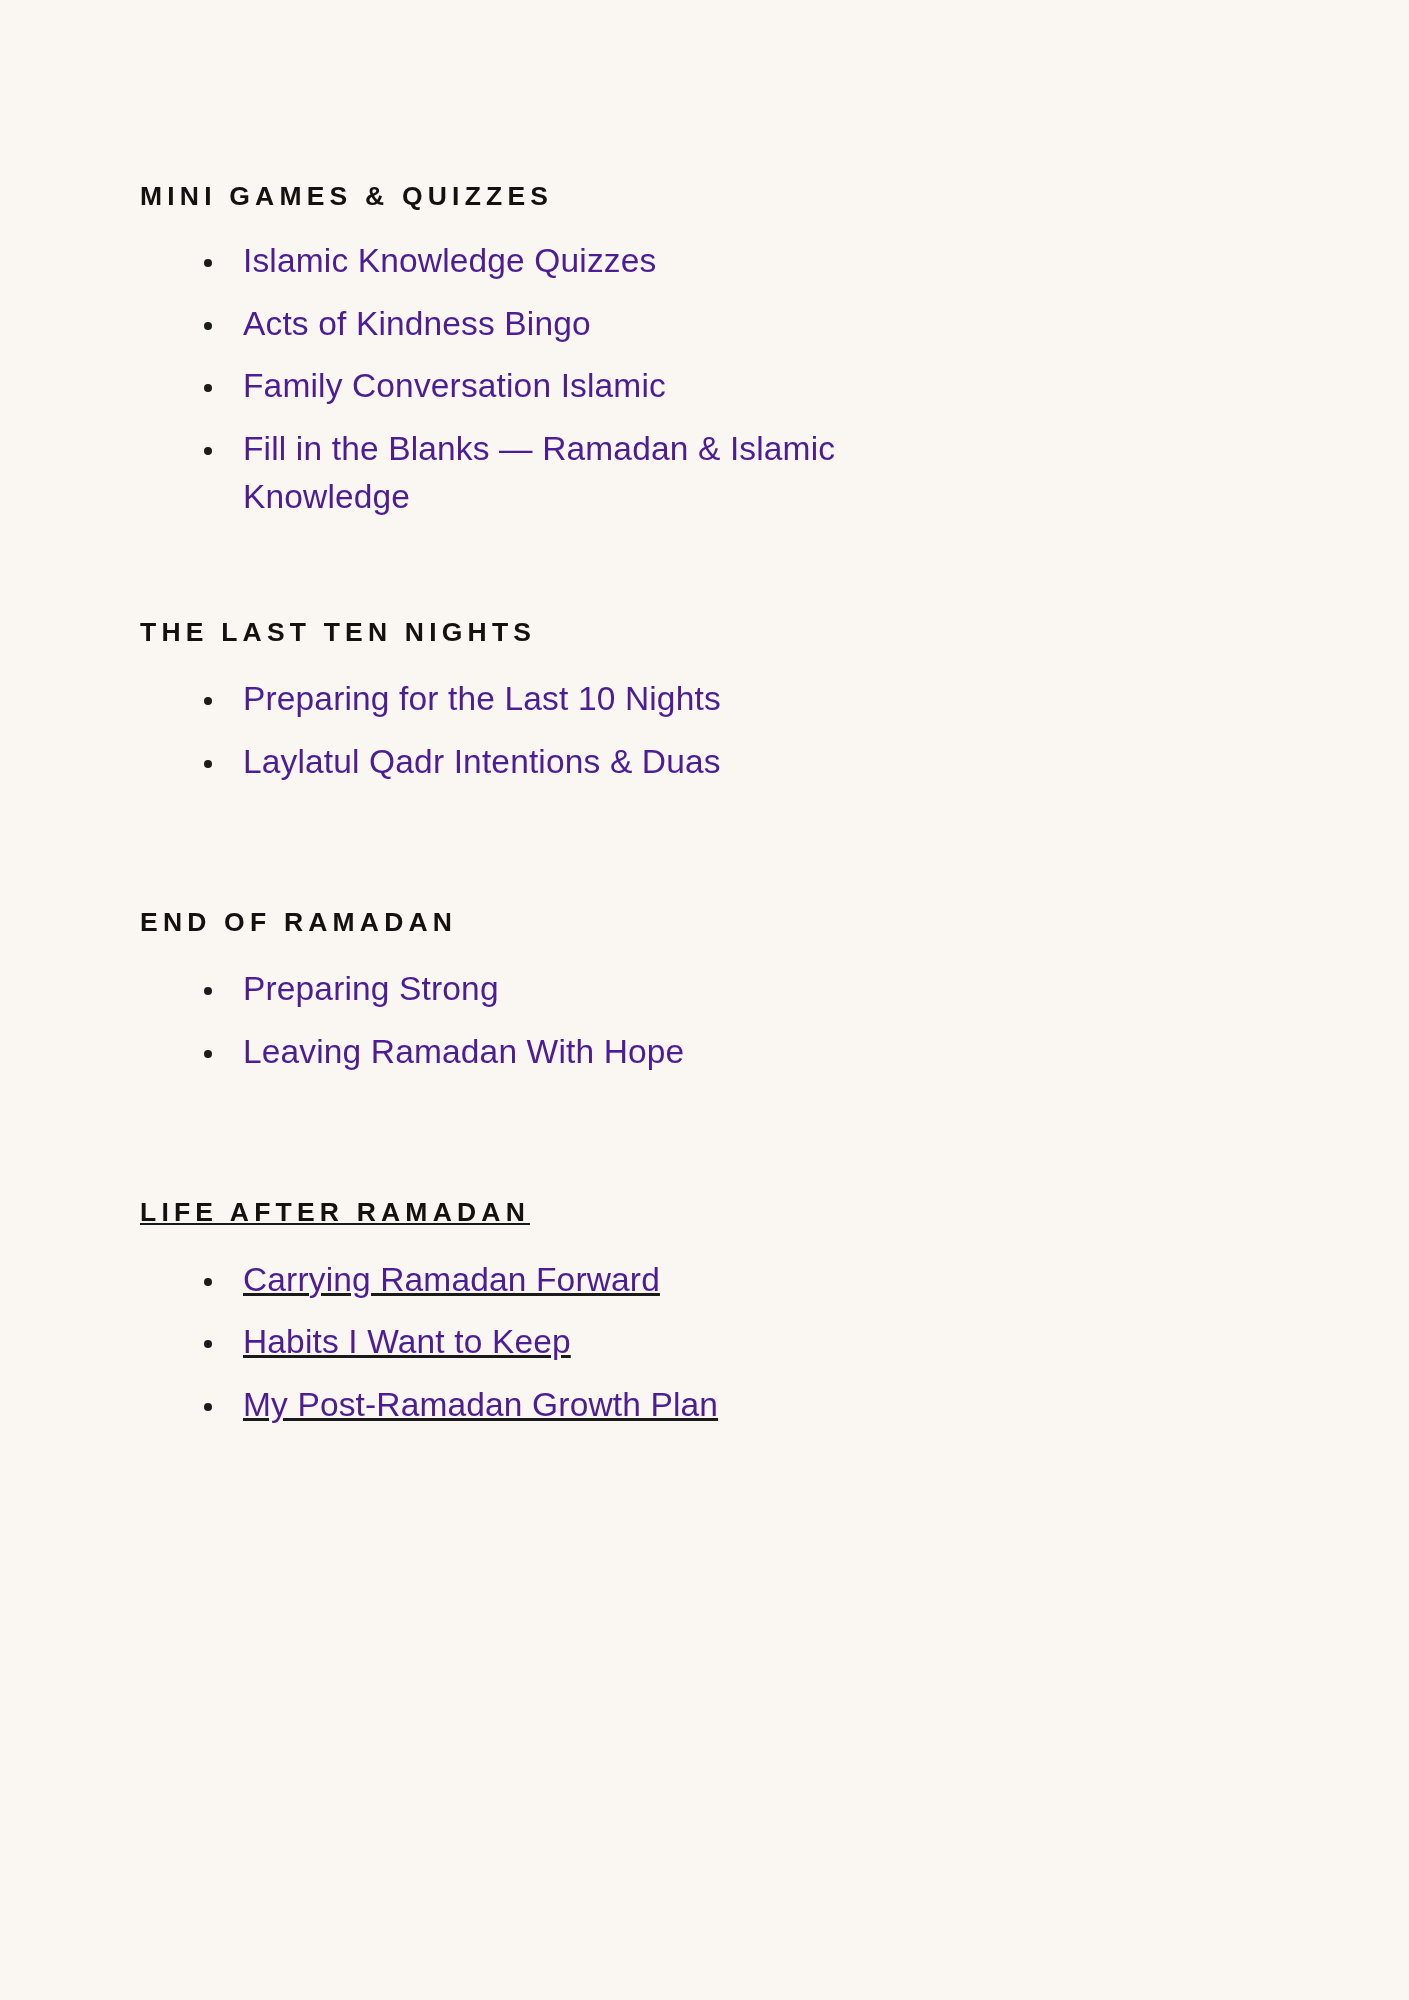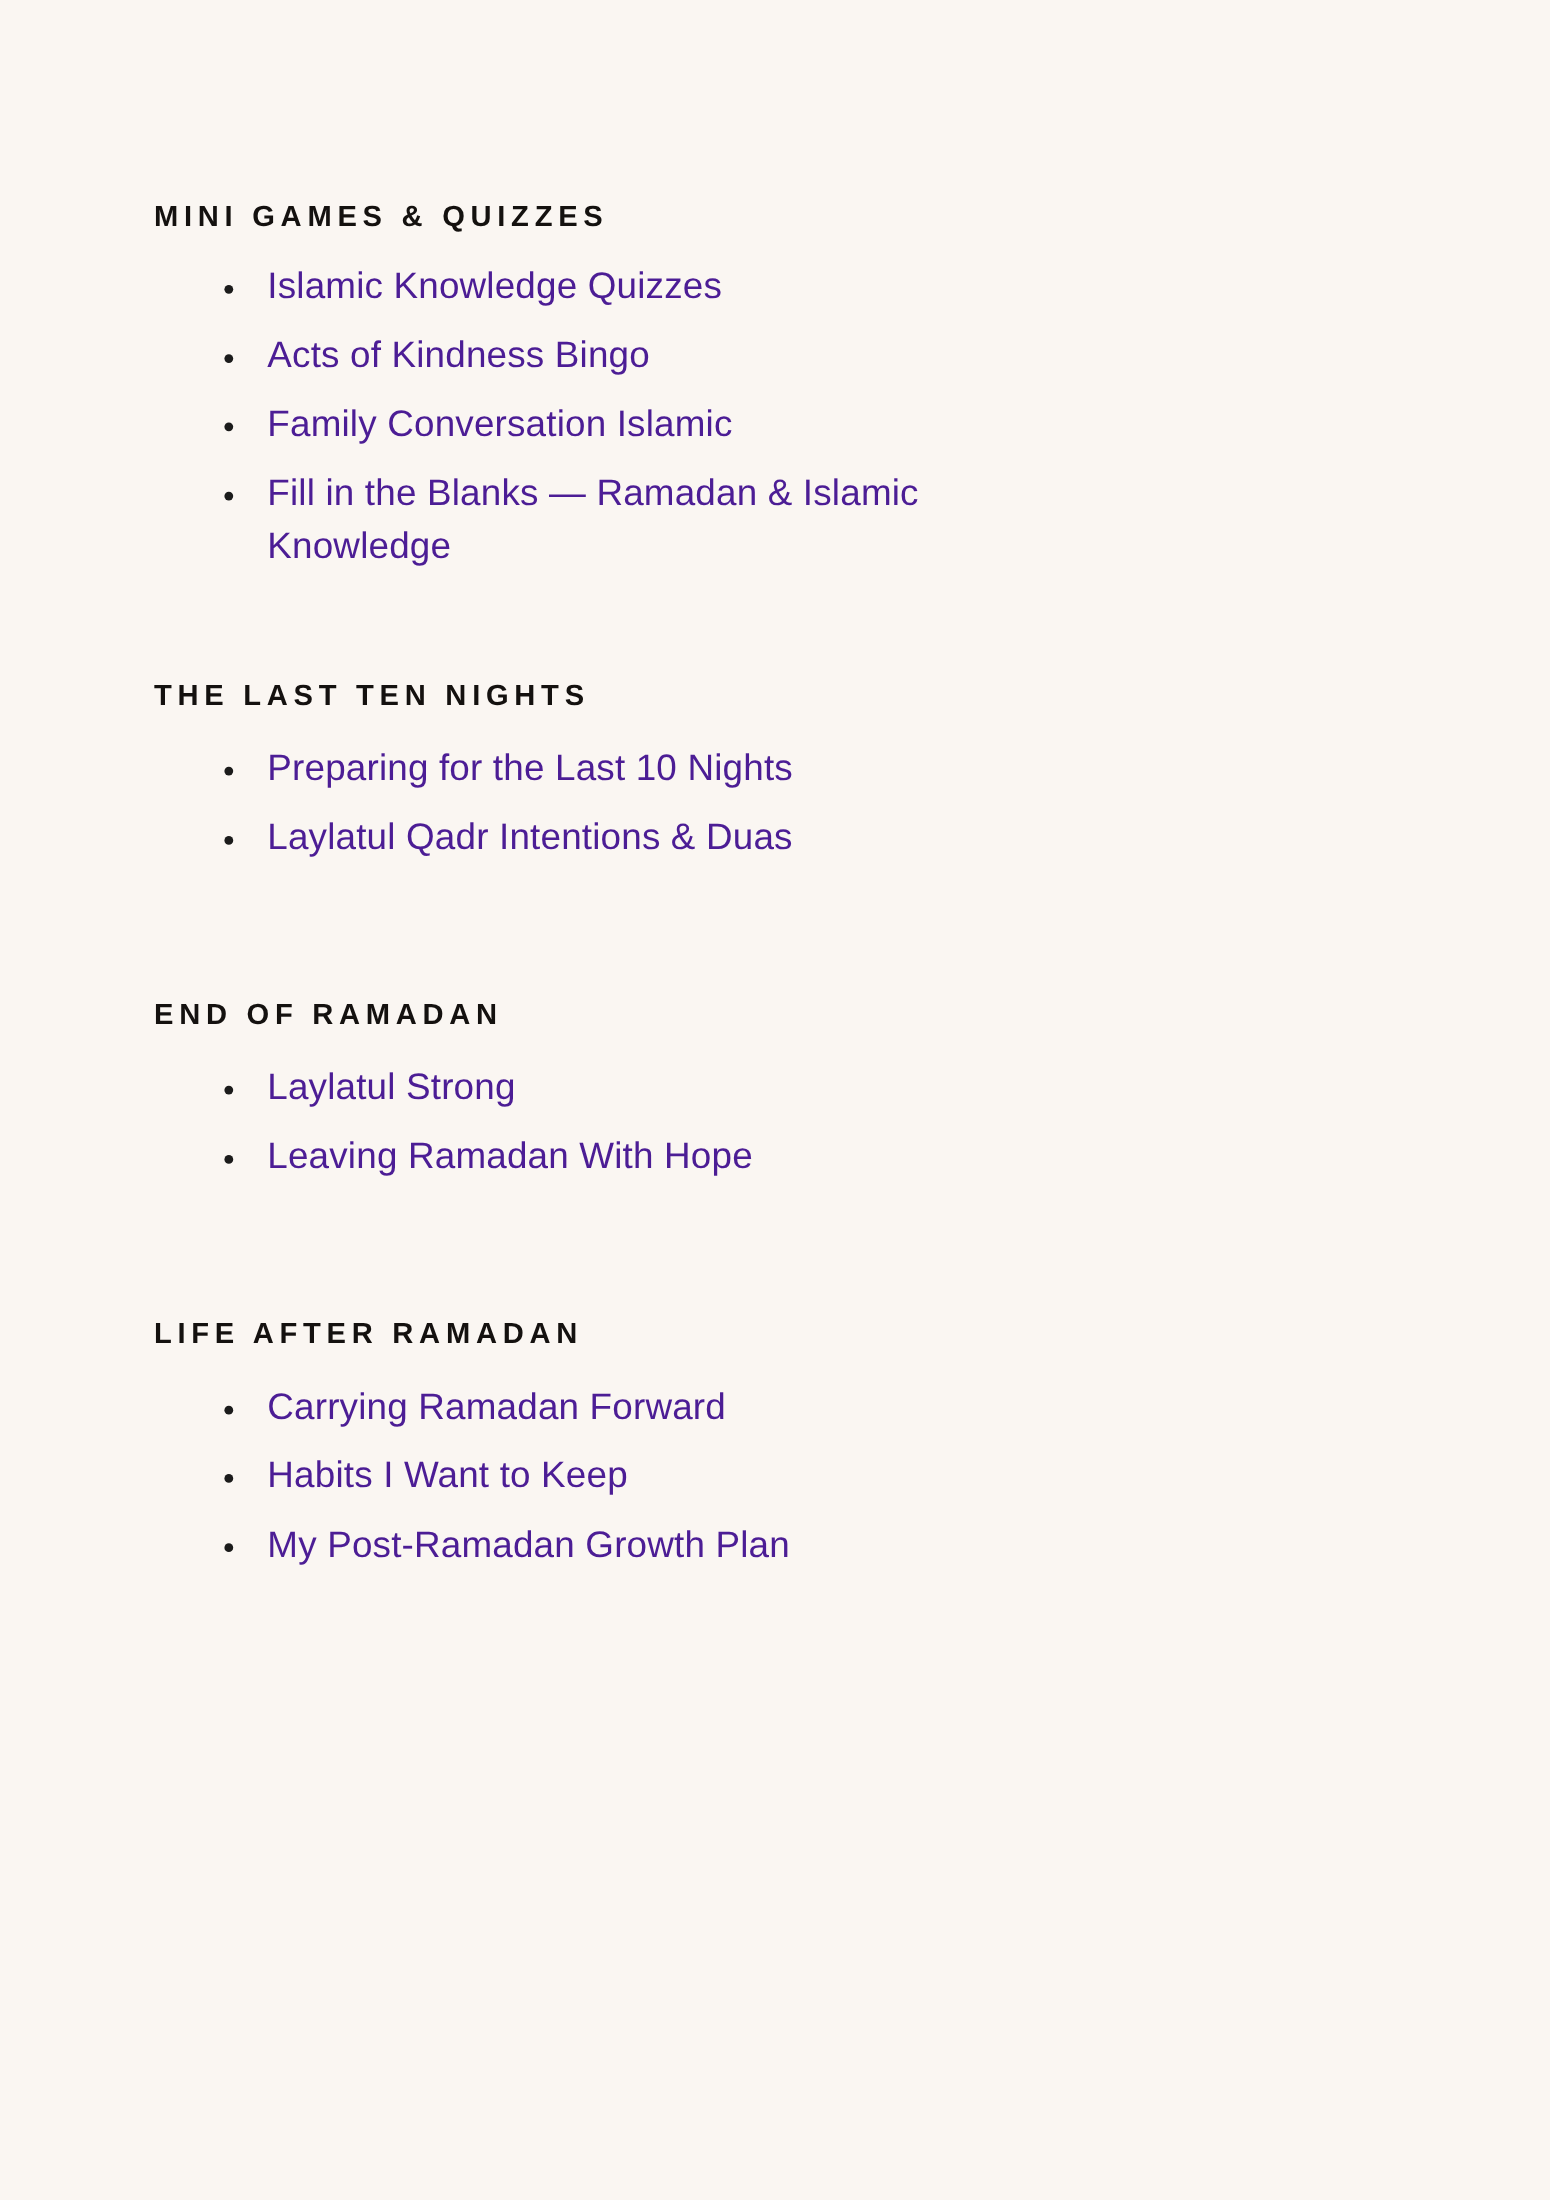--- a/index.html
+++ b/index.html
@@ -76,21 +76,21 @@
     border-radius: 50%;
     background: #1b1b1b;
   }
 
   
   .section[data-section-index="0"] .section-heading { }
   .section[data-section-index="1"] { margin-top: 96px; }
   .section[data-section-index="1"] .section-heading { margin-bottom: 28px; }
   .section[data-section-index="2"] { margin-top: 122px; }
   .section[data-section-index="2"] .section-heading { margin-bottom: 28px; }
-  .section[data-section-index="3"] { margin-top: 122px; }
+  .section[data-section-index="3"] { margin-top: 122px; text-decoration: underline; }
   .section[data-section-index="3"] .section-heading { margin-bottom: 28px; }
 </style>
 </head>
 <body>
 
 <div class="page">
   <div id="sections-root">
       <section class="section" data-section-index="0">
         <h2 class="section-heading">MINI GAMES &amp; QUIZZES</h2>
         <ul class="section-list">
@@ -103,21 +103,21 @@
       <section class="section" data-section-index="1">
         <h2 class="section-heading">THE LAST TEN NIGHTS</h2>
         <ul class="section-list">
           <li class="list-item">Preparing for the Last 10 Nights</li>
           <li class="list-item">Laylatul Qadr Intentions &amp; Duas</li>
         </ul>
       </section>
       <section class="section" data-section-index="2">
         <h2 class="section-heading">END OF RAMADAN</h2>
         <ul class="section-list">
-          <li class="list-item">Laylatul Strong</li>
+          <li class="list-item">Preparing Strong</li>
           <li class="list-item">Leaving Ramadan With Hope</li>
         </ul>
       </section>
       <section class="section" data-section-index="3">
         <h2 class="section-heading">LIFE AFTER RAMADAN</h2>
         <ul class="section-list">
           <li class="list-item">Carrying Ramadan Forward</li>
           <li class="list-item">Habits I Want to Keep</li>
           <li class="list-item">My Post-Ramadan Growth Plan</li>
         </ul>

